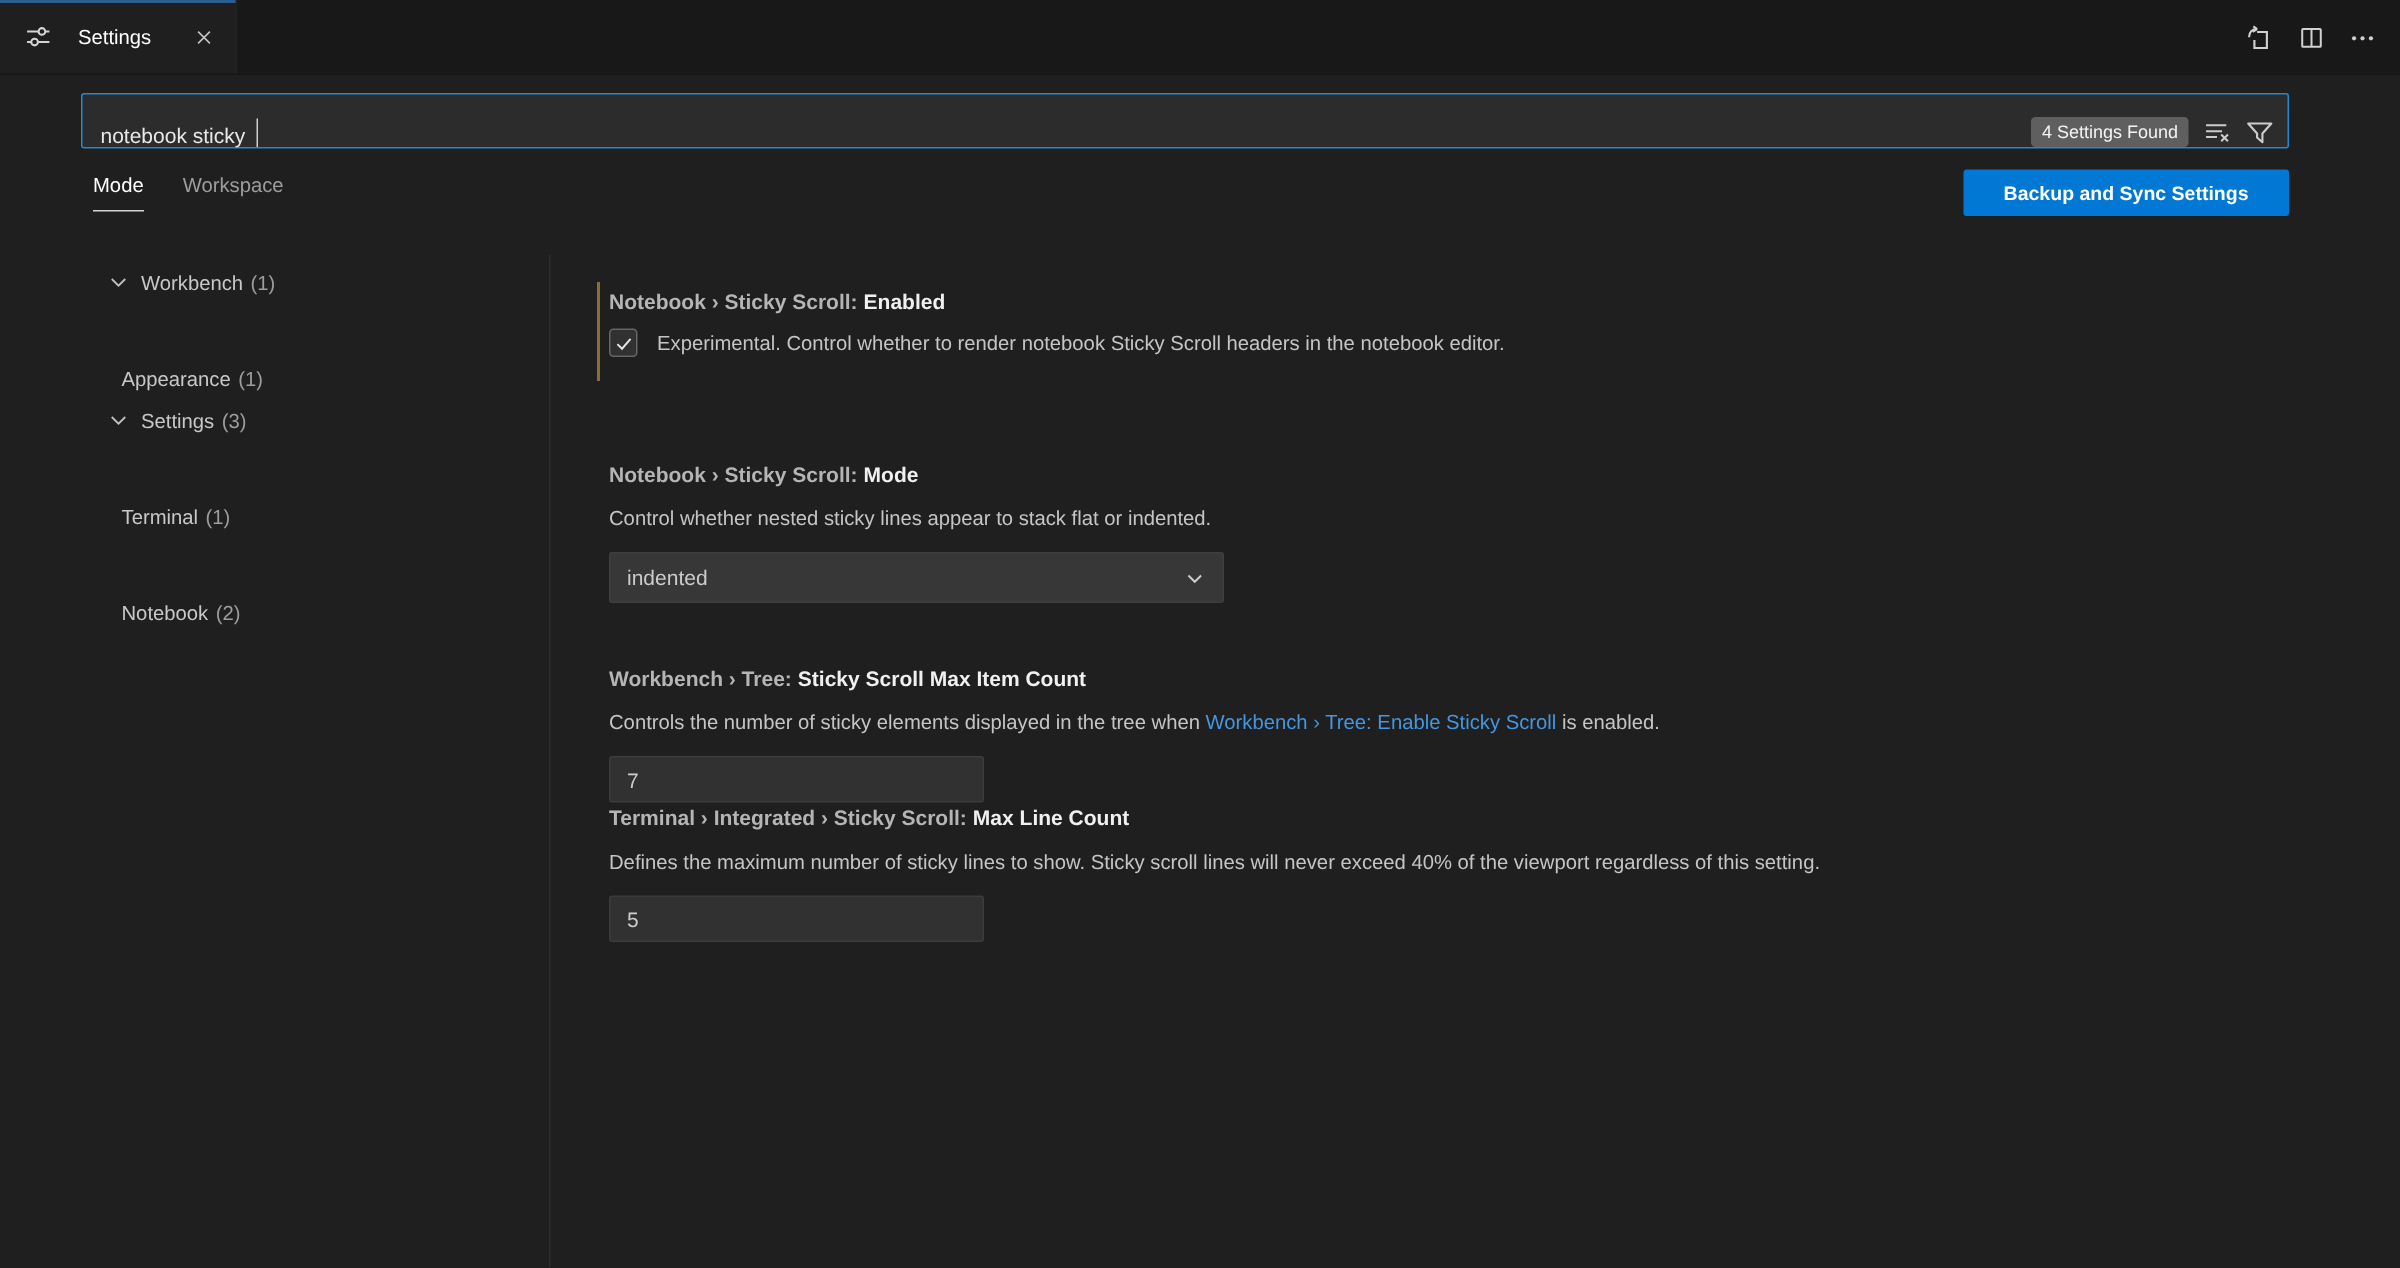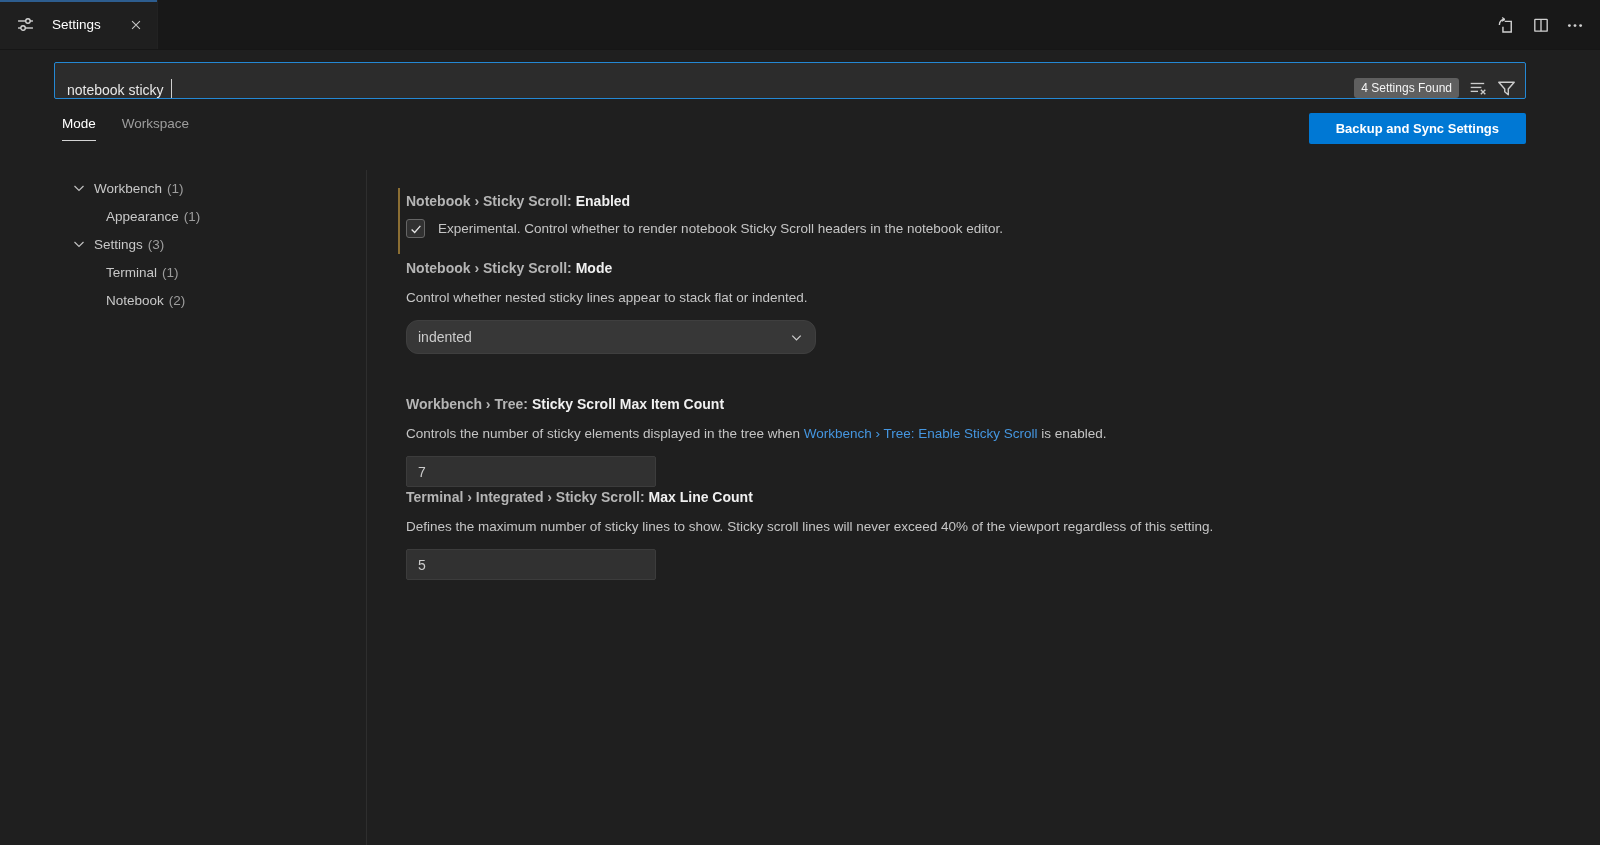--- a/index.html
+++ b/index.html
@@ -76,21 +76,21 @@
   }
 
   
   .toc { position:absolute; top:174px; left:0; width:366px; }
   .toc-item {
     height:28px; display:flex; align-items:center;
     color:#c8c8c8; font-size:13.5px; cursor:pointer;
     padding-left:71px;
   }
   .toc-item .chev { width:16px; height:16px; margin-right:7px; color:#c0c0c0; }
-  .toc-item.leaf { padding-left:106px; }
+  .toc-item.leaf { padding-left:81px;margin-top:36px; }
   .toc-count { color:#9d9d9d; margin-left:5px; }
 
   .divider { position:absolute; left:366px; top:170px; bottom:0; width:1px; background:#2e2e2e; }
 
   
   .settings-list {
     position:absolute; left:367px; top:170px; right:0; bottom:0;
     padding:21px 30px 0 39px;
   }
   .setting { position:relative; }
@@ -105,33 +105,33 @@
   .check-row { margin-top:8px; display:flex; align-items:center; gap:13px; }
   .checkbox {
     width:19px; height:19px; flex:none;
     background:#313131; border:1px solid #666666; border-radius:3px;
     display:flex; align-items:center; justify-content:center;
     color:#e6e6e6; cursor:pointer;
   }
   .check-desc { font-size:13.5px; color:#c5c5c5; }
   .select-box {
     margin-top:12px; width:410px; height:34px;
-    background:#373737; border:1px solid #3f3f3f; border-radius:12px;
+    background:#373737; border:1px solid #3f3f3f; border-radius:2px;
     display:flex; align-items:center; justify-content:space-between;
     padding:0 11px; color:#cccccc; font-size:14px; cursor:pointer;
   }
   .num-input {
     margin-top:12px; width:250px; height:31px;
     background:#313131; border:1px solid #3c3c3c; border-radius:2px;
     color:#cccccc; font-size:14px; padding:0 11px;
     font-family:"Liberation Sans", sans-serif;
   }
   .desc-link { color:#4596e0; cursor:pointer; }
 
-  .mb1 { margin-bottom:20px; }
+  .mb1 { margin-bottom:68px; }
   .mb2 { margin-bottom:40px; }
   .mb3 { }
 </style>
 </head>
 <body>
 
 <div class="tabbar">
   <div class="tab">
     <span>
       <svg width="17" height="17" viewBox="0 0 16 16" fill="none" stroke="#d4d4d4" stroke-width="1.3">

